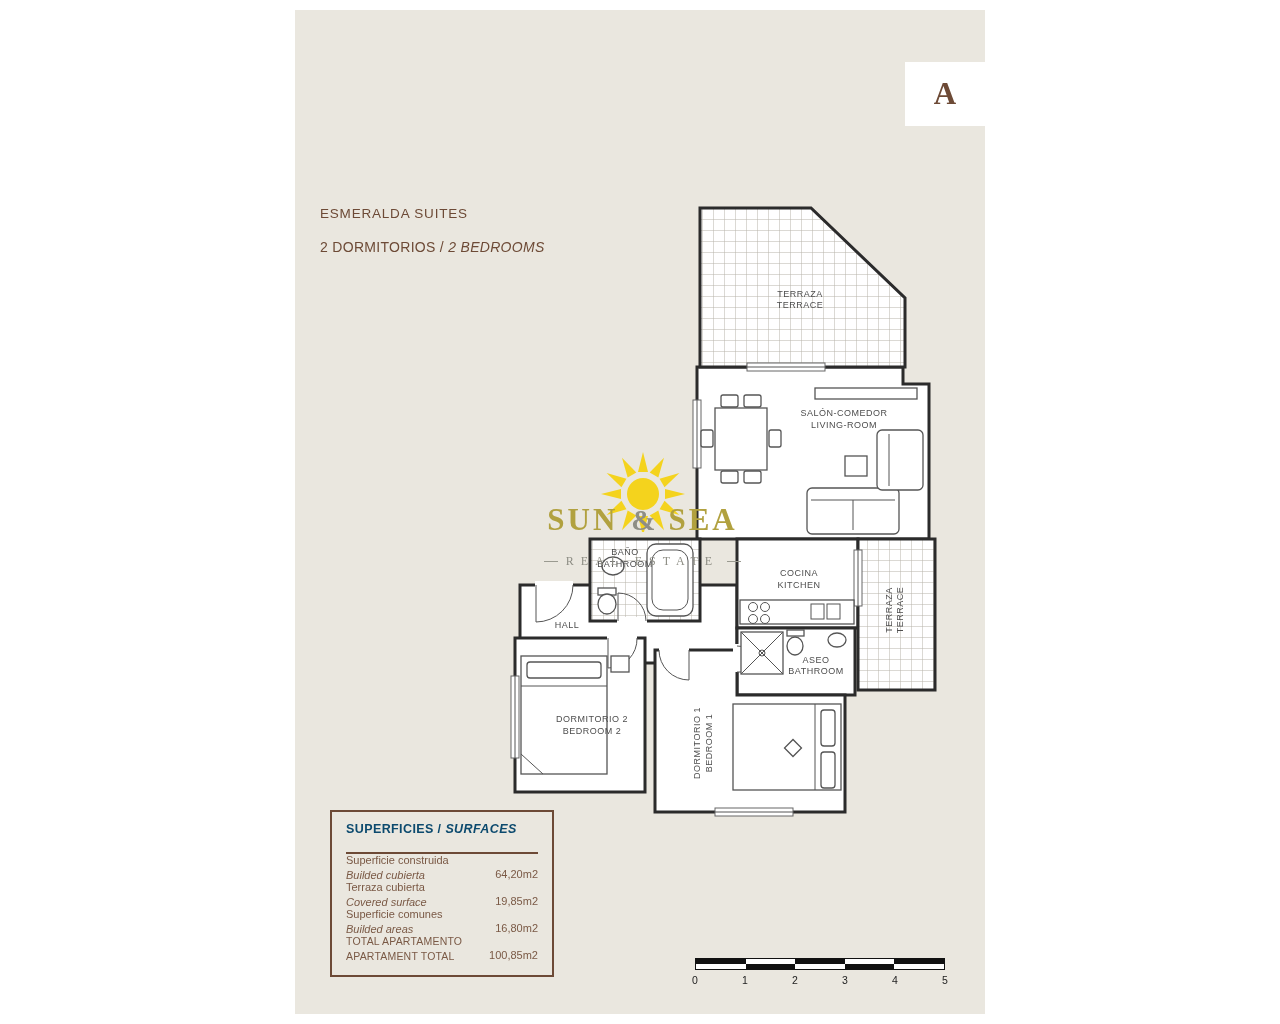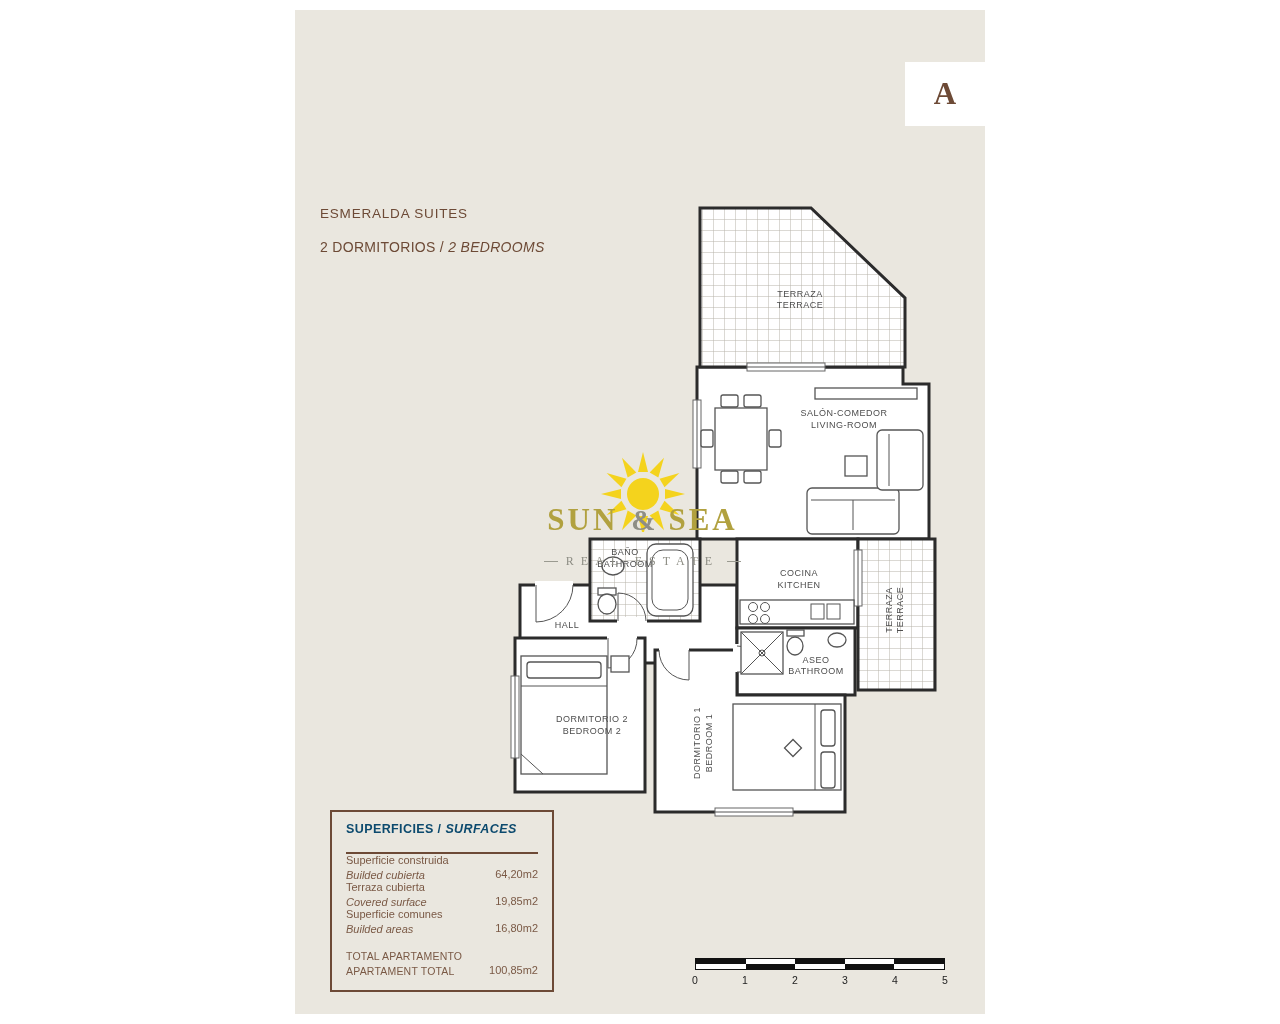--- a/index.html
+++ b/index.html
@@ -44,21 +44,21 @@
   
   .surfaces{position:absolute;left:35px;top:800px;width:224px;border:2px solid #6d4a36;
             color:#7a5945;padding:10px 14px 13px;z-index:2}
   .surf-header{font-size:12.5px;font-weight:bold;letter-spacing:.4px;padding-bottom:16px;
                border-bottom:2px solid #6d4a36;color:#0c4a6e}
   .surf-header .en{font-style:italic}
   .surf-row{display:flex;justify-content:space-between;align-items:flex-end;margin-top:0}
   .surf-row .es{font-size:11px}
   .surf-row .en{font-size:11px;font-style:italic;margin-top:3px}
   .surf-row .val{font-size:11px;padding-bottom:1px;white-space:nowrap}
-  .surf-row.total{margin-top:15px}
+  .surf-row.total{}
   .surf-row.total .es{font-size:10.5px;letter-spacing:.2px}
   .surf-row.total .en{font-size:10.5px;font-weight:normal;font-style:normal;letter-spacing:.2px}
   .surf-row.total .val{font-weight:normal}
 
   
   .scalebar{position:absolute;left:400px;top:948px;width:250px;z-index:2}
   .bar{border:1px solid #111;height:12px;background:#fff}
   .bar .row{display:flex;height:5px}
   .cell{flex:1}
   .c-b{background:#111}

